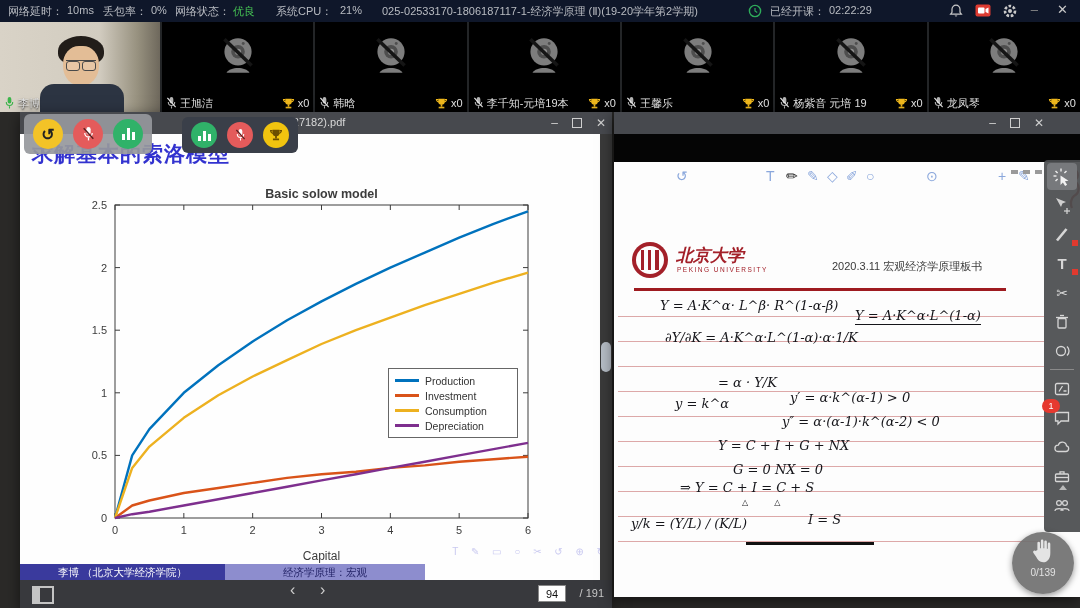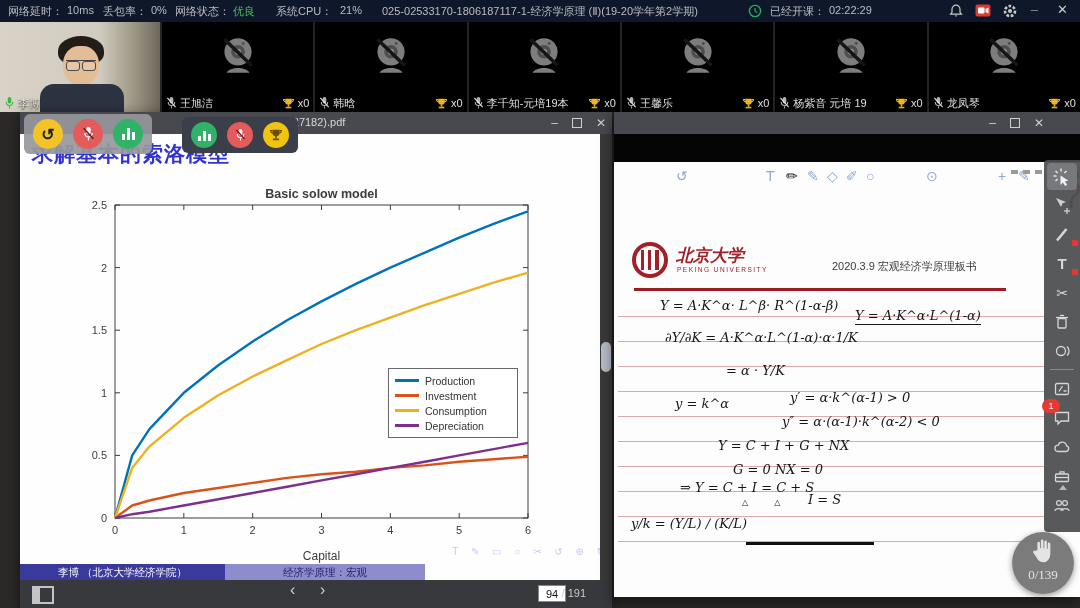--- a/index.html
+++ b/index.html
@@ -54,21 +54,21 @@
   #slidefooter{position:absolute;left:0;top:430px;width:580px;height:16px;display:flex;font-size:10.5px;}
   .fseg1{width:205px;background:#3a3a9d;color:#fff;text-align:center;line-height:16px;}
   .fseg2{width:200px;background:#8d8dce;color:#222266;text-align:center;line-height:16px;}
   .fseg3{flex:1;background:#cbcbe7;color:#222;line-height:16px;display:flex;justify-content:flex-end;gap:18px;padding-right:10px;box-sizing:border-box;}
   #pdfnav{position:absolute;left:0;bottom:0;width:592px;height:28px;background:#38393d;color:#c9c9c9;}
   #sidebartoggle{position:absolute;left:12px;top:6px;width:18px;height:14px;border:2px solid #c4c4c4;}
   #sidebartoggle i{position:absolute;left:0;top:0;width:6px;height:14px;background:#c4c4c4;}
   .navarrow{position:absolute;top:1px;font-size:16px;color:#cccccc;cursor:default;}
   #pageinput{position:absolute;right:46px;top:5px;width:26px;height:15px;background:#fff;border:1px solid #888;
              font-size:11px;text-align:center;color:#111;padding:0;}
-  #pagetotal{position:absolute;right:26px;top:7px;font-size:11px;}
+  #pagetotal{position:absolute;right:8px;top:7px;font-size:11px;}
 
   
   .qbar{position:absolute;display:flex;align-items:center;gap:10px;border-radius:6px;padding:5px 9px;z-index:40;}
   #qbarA{left:24px;top:114px;background:rgba(150,152,156,.92);}
   #qbarB{left:182px;top:117px;background:#3a3f49;}
   .cbtn{width:30px;height:30px;border-radius:50%;display:flex;align-items:center;justify-content:center;}
   .cbtn.small{width:26px;height:26px;}
   .cbtn.yellow{background:#f3c327;color:#222;font-size:16px;font-weight:bold;}
   .cbtn.red{background:#e45b5b;}
   .cbtn.green{background:#30b269;}
@@ -107,21 +107,21 @@
   .reddot{position:absolute;right:-1px;bottom:2px;width:6px;height:6px;background:#e03a2f;}
   .vdivider{width:24px;height:1px;background:#8a8a8a;margin:4px 0;}
   .badge{position:absolute;left:-5px;top:-5px;min-width:14px;height:14px;border-radius:7px;background:#e6392f;color:#fff;
          font-size:9px;line-height:14px;text-align:center;padding:0 2px;}
   .uparrow{position:absolute;top:-6px;left:12px;width:0;height:0;border-left:4px solid transparent;border-right:4px solid transparent;border-bottom:5px solid #b9b9b9;}
   #redscribble{position:absolute;left:1066px;top:166px;z-index:55;}
 
   
   #handbtn{position:absolute;left:1012px;top:532px;width:62px;height:62px;border-radius:50%;background:rgba(112,112,112,.92);
            z-index:70;text-align:center;box-shadow:0 2px 6px rgba(0,0,0,.4);}
-  #handbtn .cnt{color:#e2e2e2;font-size:13px;margin-top:-2px;font-family:Liberation Serif, serif;}
+  #handbtn .cnt{color:#e2e2e2;font-size:10px;margin-top:-2px;}
 </style>
 </head>
 <body>
 
 <div id="topbar">
   <span class="stat" style="left:8px">网络延时：</span>
   <span class="stat" style="left:67px">10ms</span>
   <span class="stat" style="left:103px">丢包率：</span>
   <span class="stat" style="left:151px">0%</span>
   <span class="stat" style="left:175px">网络状态：</span>
@@ -510,36 +510,36 @@
       <span style="left:384px">+</span>
       <span style="left:404px">✎</span>
       <span class="statusdash" style="right:62px;top:4px"></span>
       <span class="statusdash" style="right:50px;top:4px"></span>
       <span class="statusdash" style="right:38px;top:4px"></span>
     </div>
 
     <div id="pkulogo"></div>
     <div id="pkucn">北京大学</div>
     <div id="pkuen">PEKING UNIVERSITY</div>
-    <div id="wbdate">2020.3.9 宏观经济学原理板书</div>
+    <div id="wbdate">2020.3.11 宏观经济学原理板书</div>
     <div id="redline"></div>
     <div id="paper"></div>
     <div id="mathlayer">
         <div class="mline" style="left: 38px; top: 6px;">Y = A·K^α· L^β· R^(1-α-β)</div>
         <div class="mline u" style="left: 233px; top: 16px;">Y = A·K^α·L^(1-α)</div>
         <div class="mline" style="left: 43px; top: 38px;">∂Y/∂K = A·K^α·L^(1-α)·α·1/K</div>
-        <div class="mline" style="left: 96px; top: 71px; margin-left: 8px;">= α · Y/K</div>
+        <div class="mline" style="left: 96px; top: 83px;">= α · Y/K</div>
         <div class="mline" style="left: 53px; top: 104px;">y = k^α</div>
         <div class="mline" style="left: 168px; top: 98px;">y′ = α·k^(α-1) &gt; 0</div>
         <div class="mline" style="left: 160px; top: 122px;">y″ = α·(α-1)·k^(α-2) &lt; 0</div>
         <div class="mline" style="left: 96px; top: 146px;">Y = C + I + G + NX</div>
         <div class="mline" style="left: 66px; top: 170px; margin-left: 45px;">G = 0      NX = 0</div>
         <div class="mline" style="left: 58px; top: 188px;">⇒ Y = C + I = C + S</div>
         <div class="mline tiny" style="left: 120px; top: 206px;">△△</div>
-        <div class="mline" style="left: 186px; top: 200px; font-style: italic;">I = S</div>
+        <div class="mline" style="left: 186px; top: 220px; font-style: italic;">I = S</div>
         <div class="mline" style="left: 9px; top: 224px;">y/k = (Y/L) ∕ (K/L)</div>
       </div>
     <div id="blackrule"></div>
   </div>
 </div>
 
 <svg id="redscribble" width="16" height="44" viewBox="0 0 16 44">
   <path d="M7 2c6 4 7 11-1 13c9 2 8 12 2 15c-3 2-4 8-2 12" fill="none" stroke="#bc3a31" stroke-width="2.4"></path>
 </svg>
 

